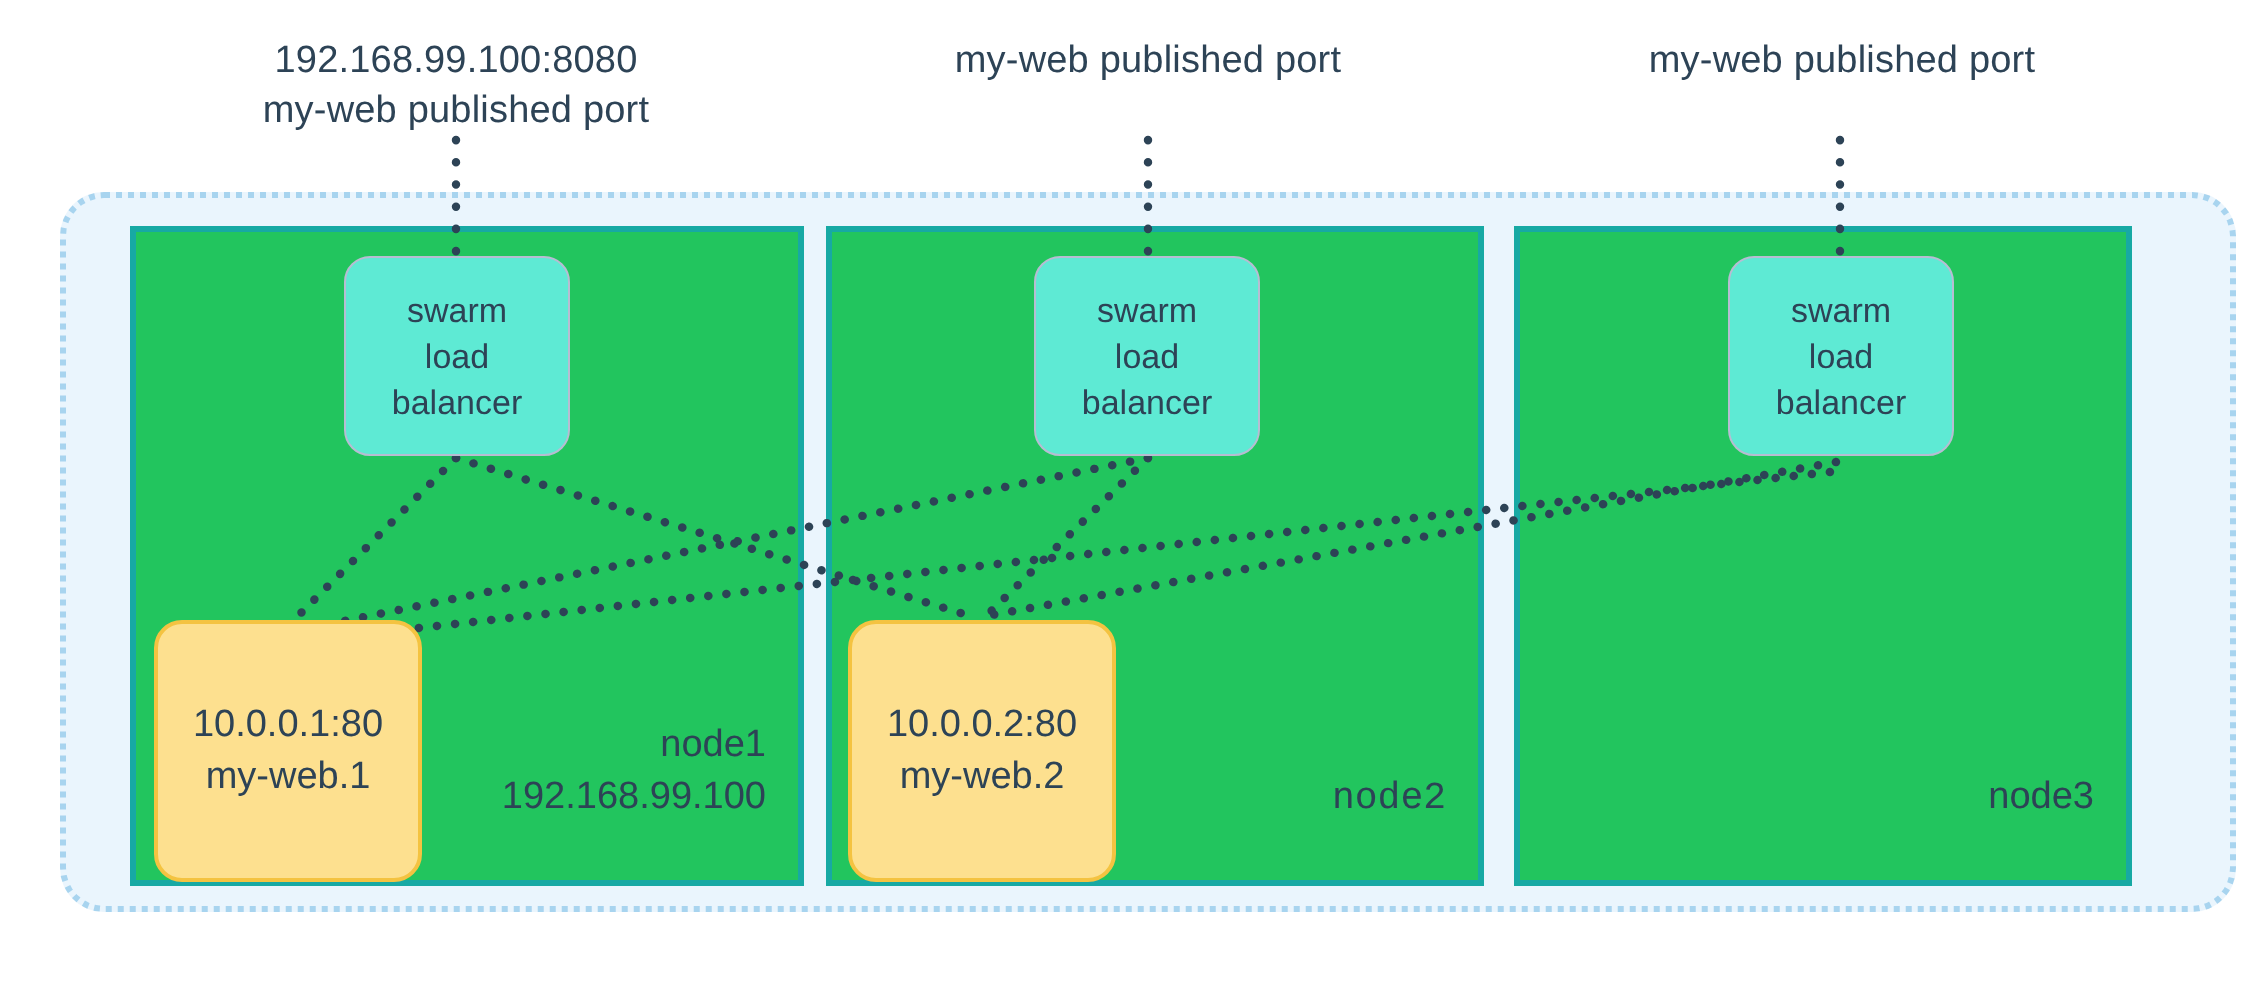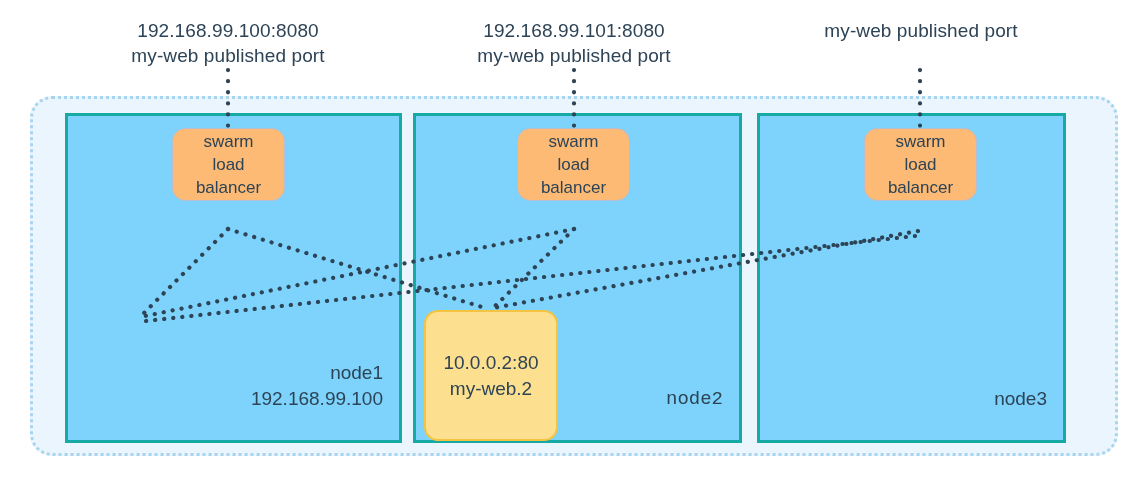--- a/index.html
+++ b/index.html
@@ -57,21 +57,21 @@
     width: 1129px;
     text-align: center;
     font-size: 26px;
     color: #2d4356;
   }
 
   
   .node-box {
     position: absolute;
     box-sizing: border-box;
-    background: #7dd3fc;
+    background: #22c55e;
     border: 3px solid #17a9a4;
     top: 113px;
     height: 330px;
   }
   #node-box-1 { left: 53px;  width: 337px; }
   #node-box-2 { left: 401px; width: 329px; font-family: Liberation Mono, monospace; }
   #node-box-3 { left: 745px; width: 309px; }
 
   .node-caption {
     position: absolute;
@@ -84,23 +84,23 @@
     white-space: nowrap;
   }
   .node-caption .node-name { display: block; }
   .node-caption .node-ip { display: block; text-align: right; }
 
   
   .lb-box {
     position: absolute;
     box-sizing: border-box;
     width: 113px;
-    height: 73px;
+    height: 100px;
     top: 128px;
-    background: #fdba74;
+    background: #5eead4;
     border: 1.5px solid #b7bdd2;
     border-radius: 13px;
     display: flex;
     flex-direction: column;
     align-items: center;
     justify-content: center;
     font-size: 17px;
     line-height: 23px;
     color: #2d4356;
     text-align: left;
@@ -158,21 +158,20 @@
 <body>
 
 <div id="diagram">
 
   <div class="port-label" style="left:116px; top:18px; width:200px;">
     <span class="addr">192.168.99.100:8080</span>
     <span class="desc">my-web published port</span>
   </div>
 
   <div class="port-label" style="left:462px; top:18px; width:200px;">
-    <span class="addr">192.168.99.101:8080</span>
     <span class="desc">my-web published port</span>
   </div>
 
   <div class="port-label" style="left:809px; top:18px; width:200px;">
     <span class="desc">my-web published port</span>
   </div>
 
   <div id="ingress-network"></div>
 
   <div class="node-box" id="node-box-1">
@@ -221,20 +220,24 @@
     <span>load</span>
     <span>balancer</span>
   </div>
 
   <div class="lb-box" id="lb-node3">
     <span>swarm</span>
     <span>load</span>
     <span>balancer</span>
   </div>
 
+  <div class="task-box" id="task-my-web-1">
+    <span>10.0.0.1:80</span>
+    <span>my-web.1</span>
+  </div>
 
   <div class="task-box" id="task-my-web-2">
     <span>10.0.0.2:80</span>
     <span>my-web.2</span>
   </div>
 
 
 </div>
 
 </body></html>

